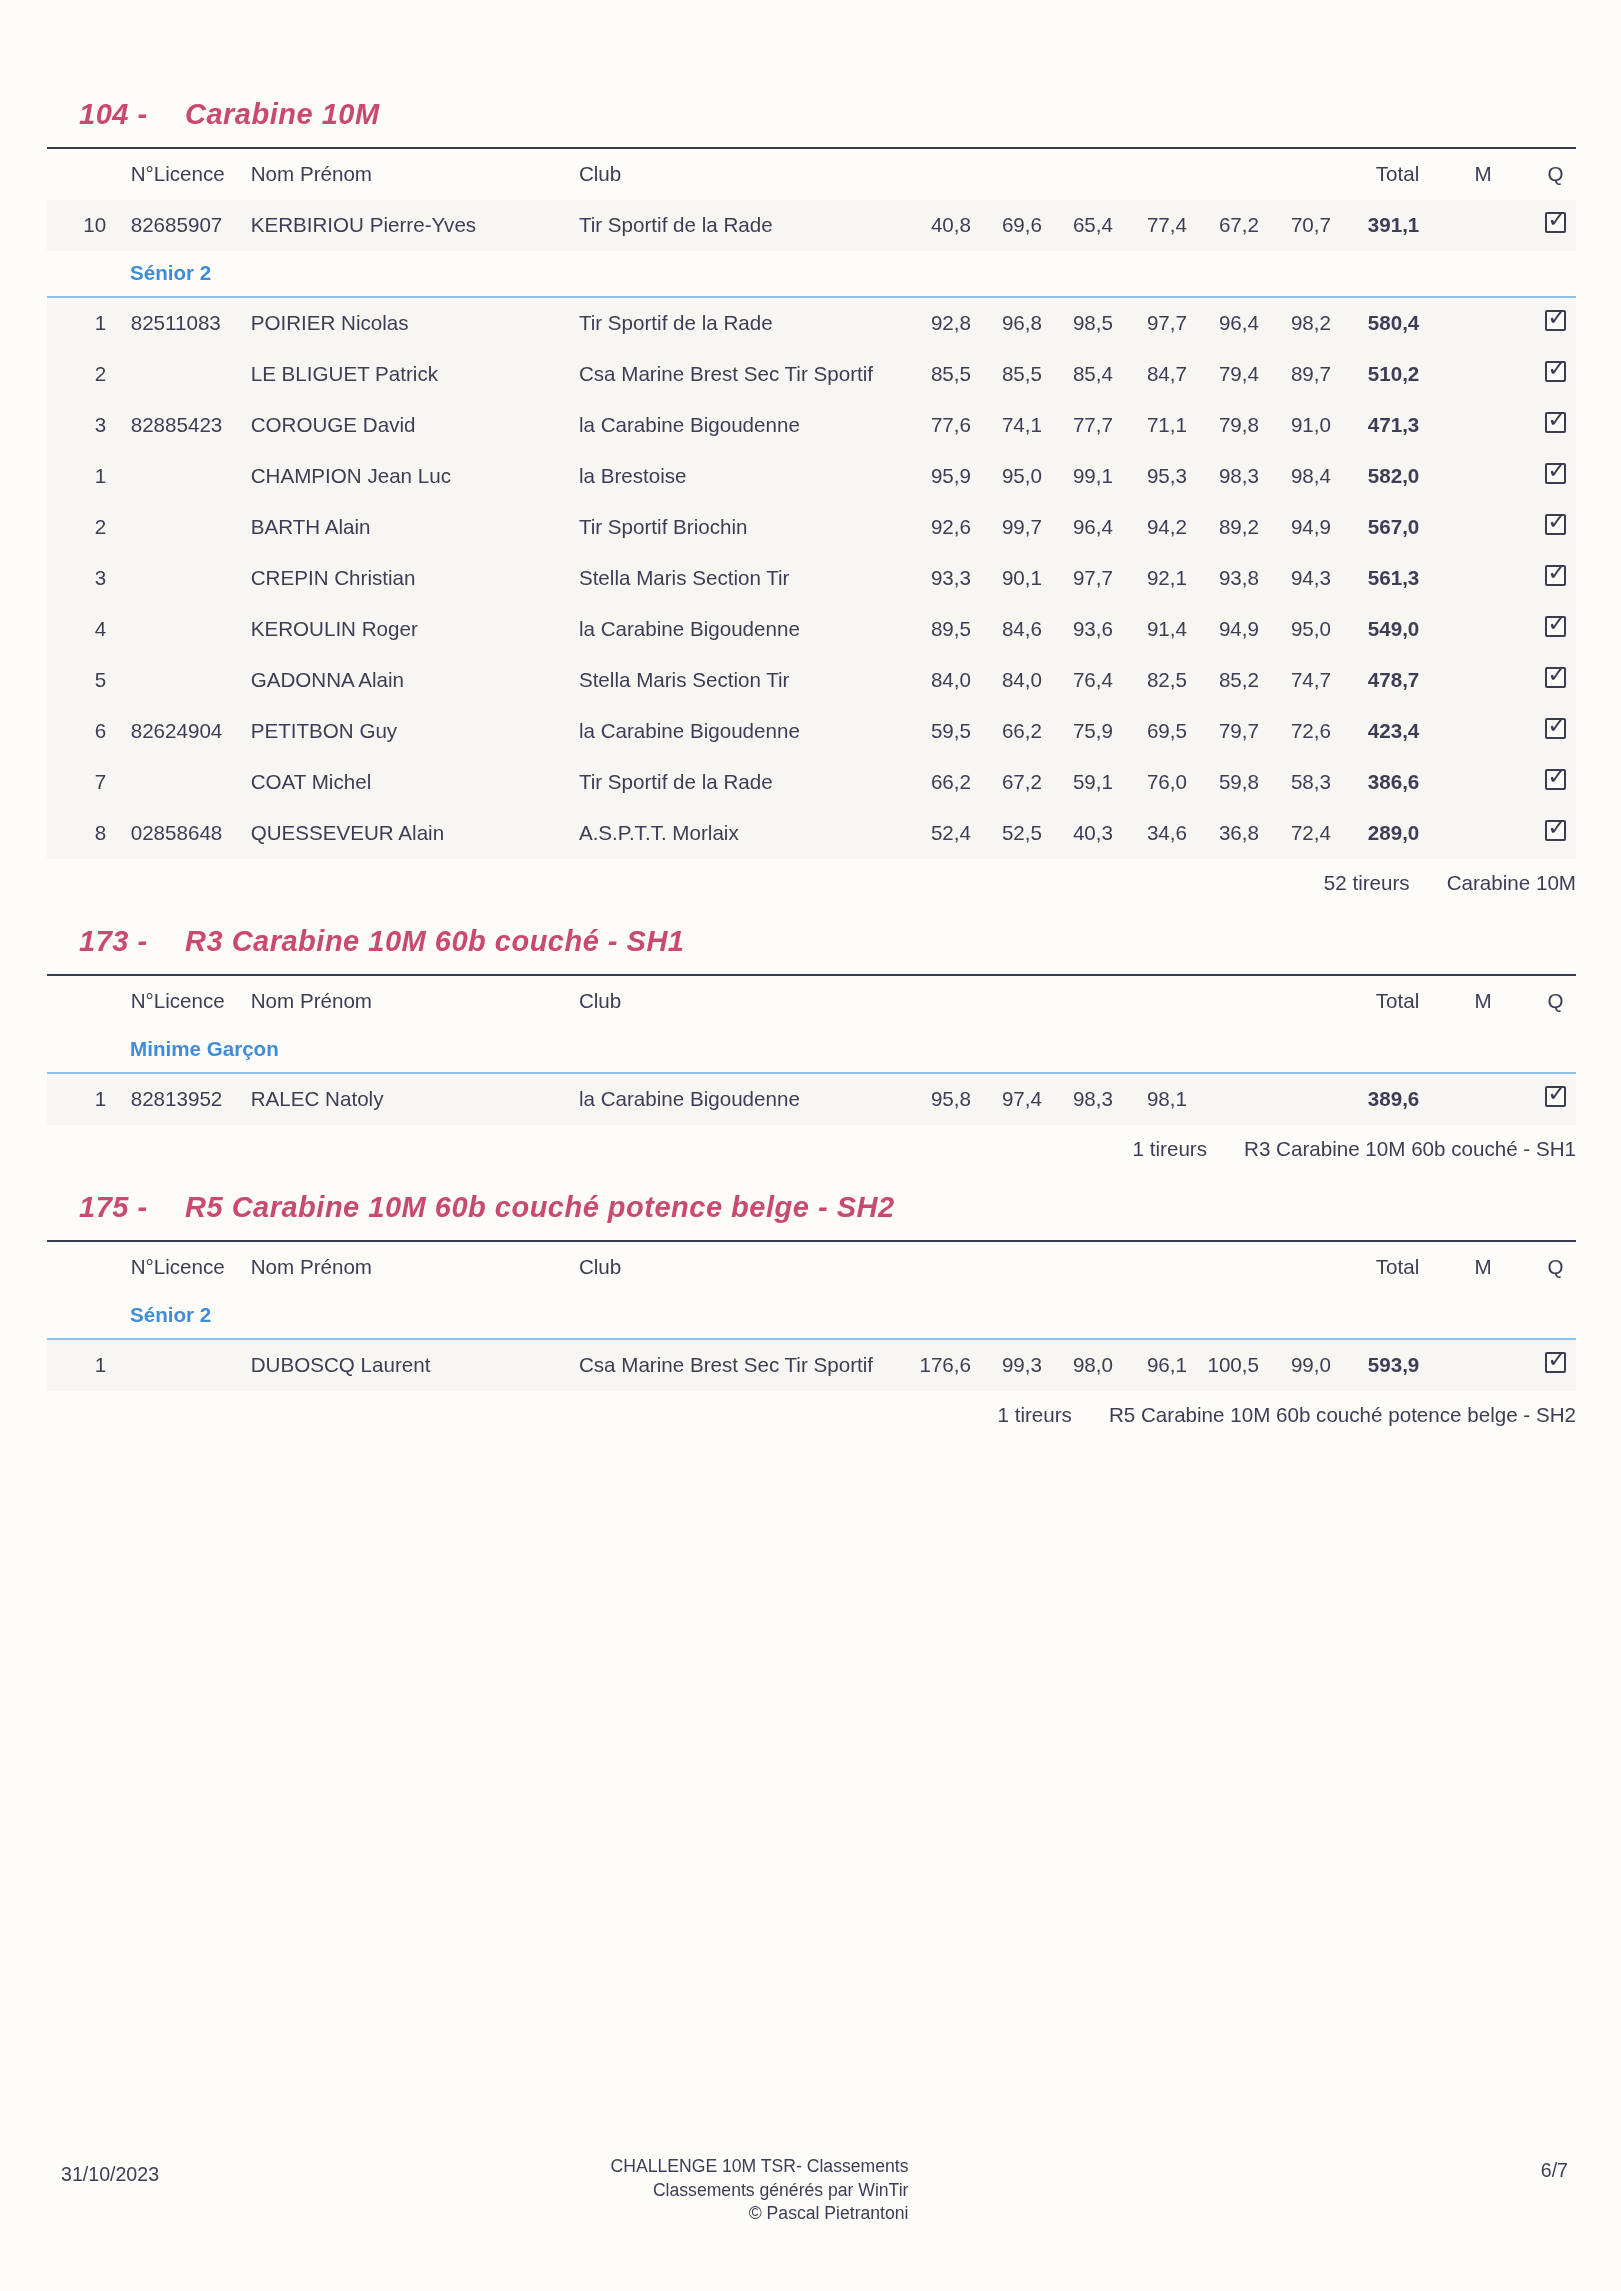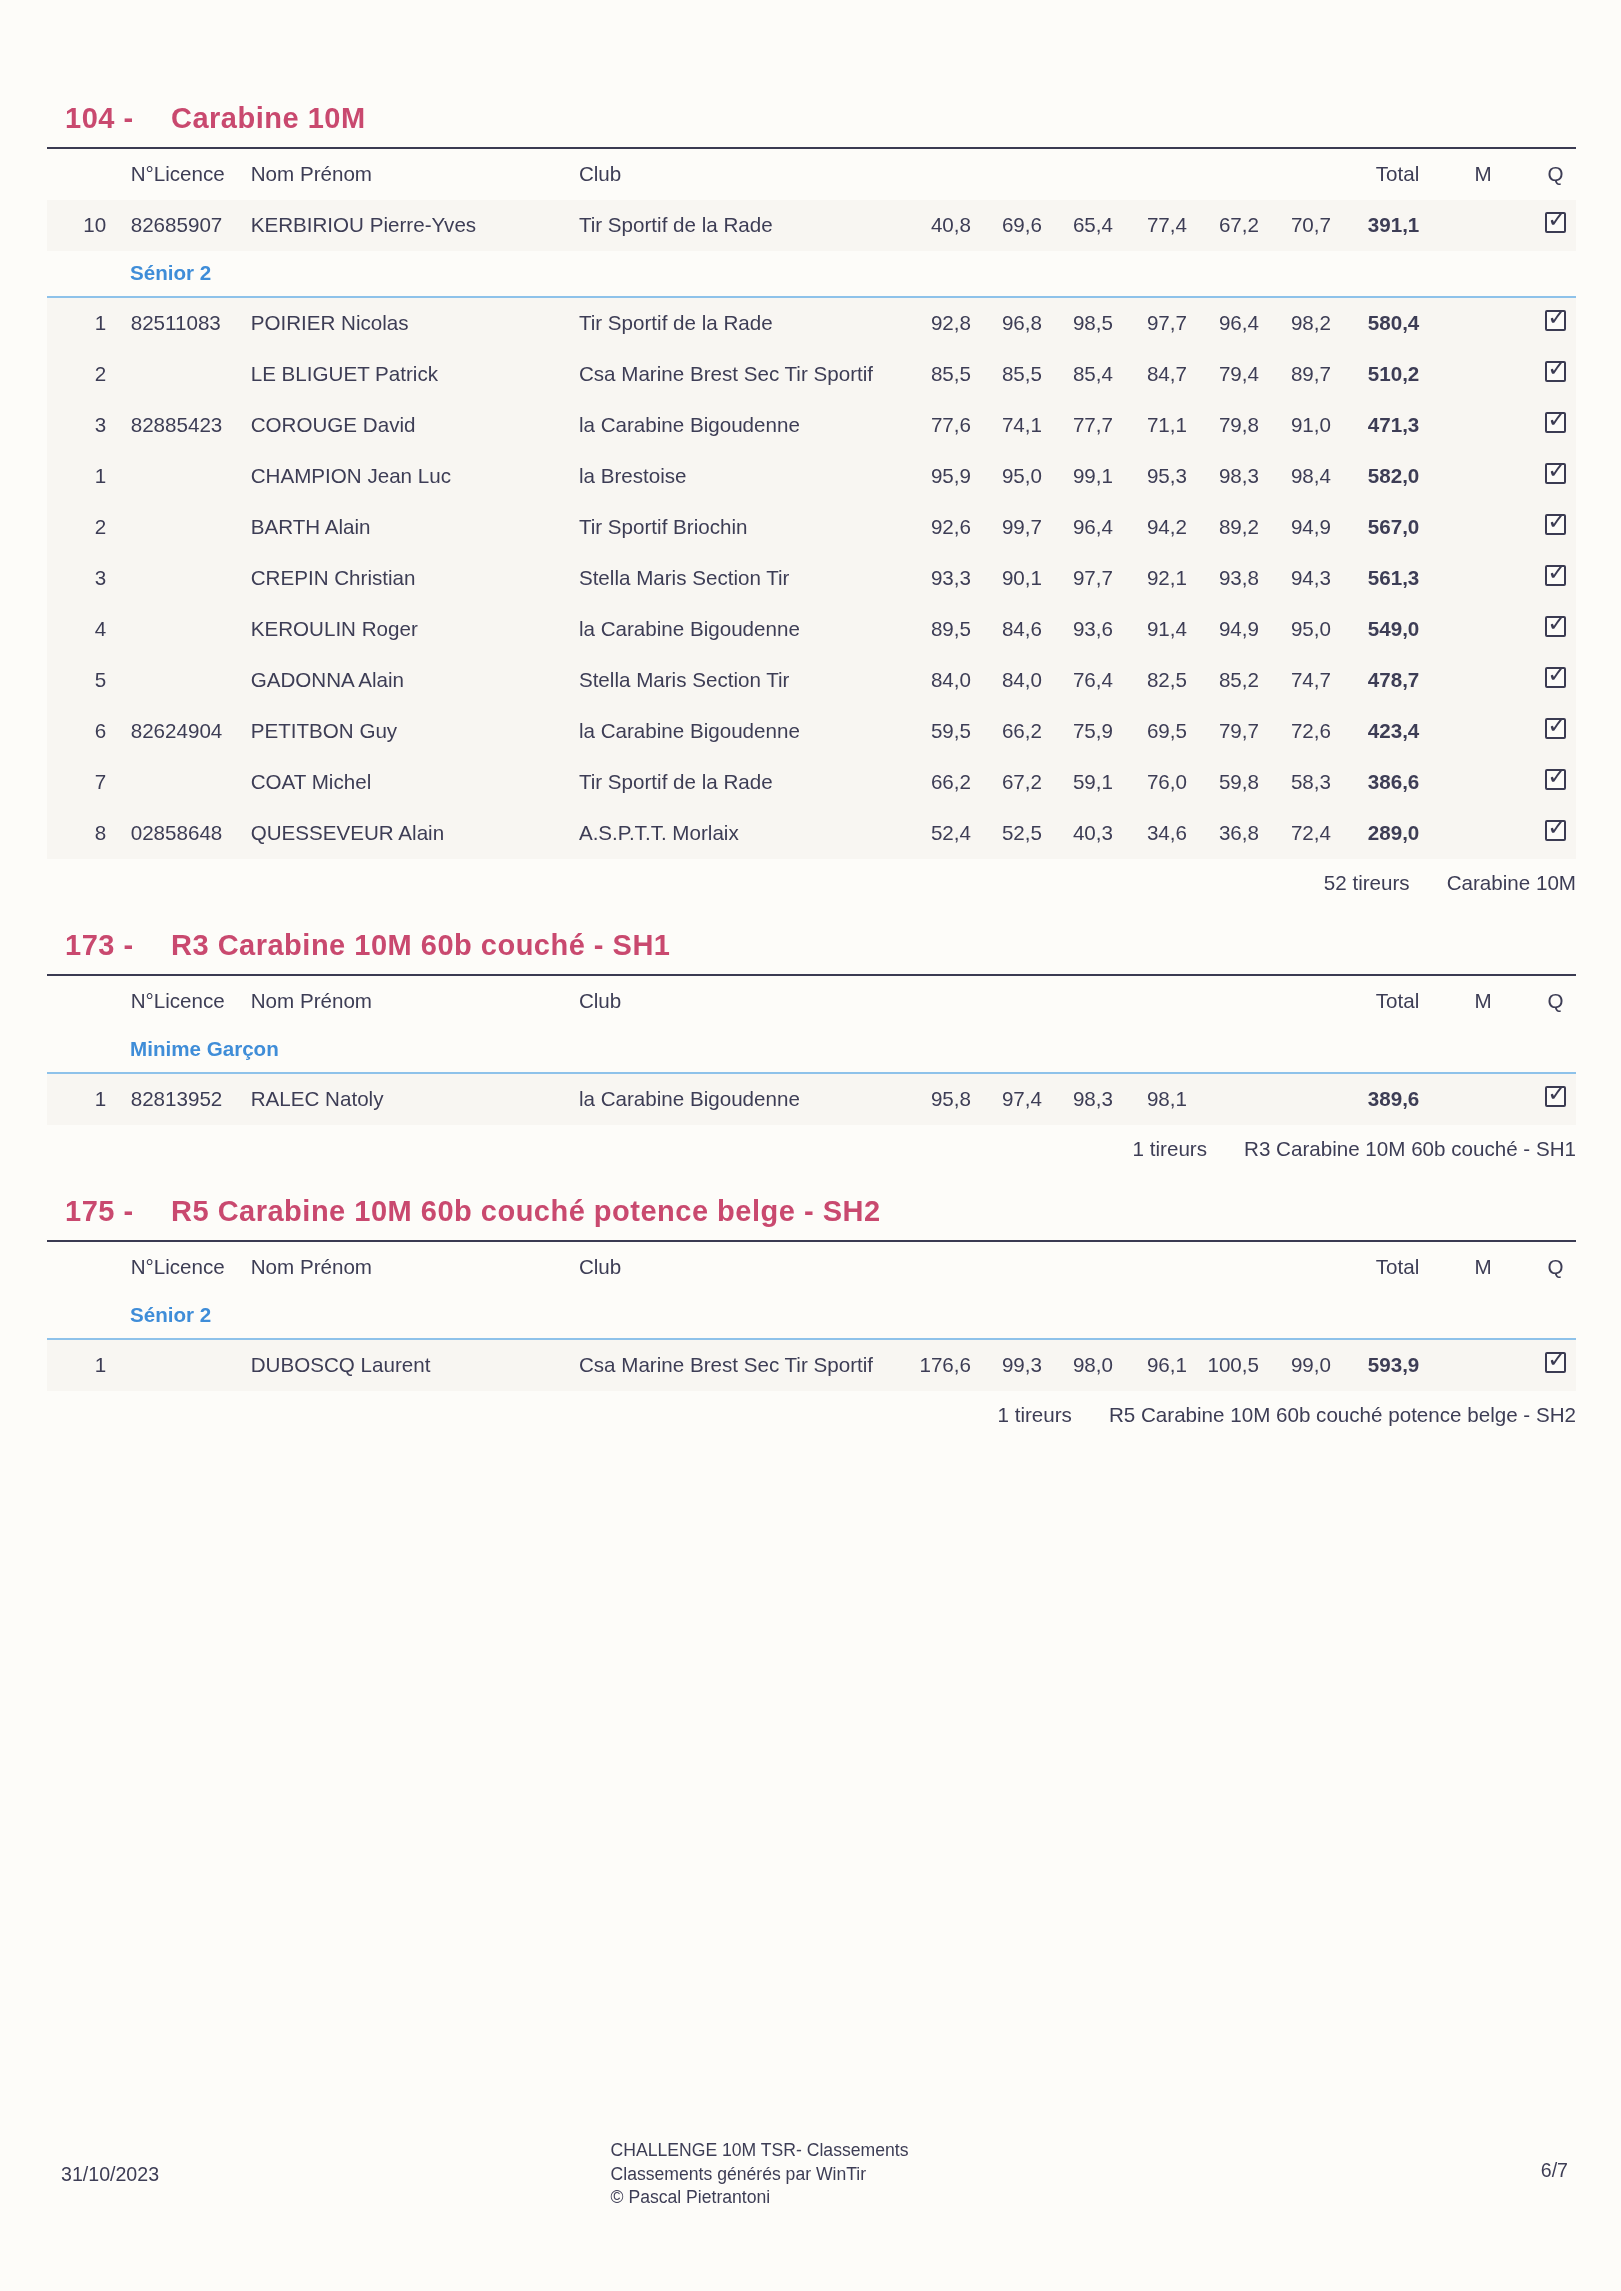--- a/index.html
+++ b/index.html
@@ -10,25 +10,26 @@
     background:#fdfcf9;
     font-family:"Liberation Sans","DejaVu Sans",sans-serif;
     color:#3d3d55;
     overflow:hidden;
     box-sizing:border-box;
     padding-top:98px;
   }
   .section{margin-left:47px;width:1529px;}
   .section + .section{margin-top:27.4px;}
   .section-heading{
-    margin-left:18px;      
+    margin-left:32px;      
     height:37px;
-    display:flex;align-items:flex-end;
+    display:flex;
     font-size:29px;font-weight:bold;color:#c9496f;
     letter-spacing:0.5px;
+    font-style:italic;
   }
   .section-heading .num{display:inline-block;width:106px;}
   .table{border-top:2.9px solid #3b3b52;margin-top:11.8px;}
   .grid-row{
     display:grid;
     grid-template-columns:69px 120px 338px 314px 83px 71px 71px 74px 72px 72px 103px 98px 47px;
     align-items:center;
   }
   .header-row{height:51px;font-size:20.6px;}
   .data-row{height:51px;font-size:20.6px;background:#f8f6f2;}
@@ -59,23 +60,23 @@
     font-size:23.5px;font-weight:bold;color:#3b3b52;line-height:23.5px;
   }
   .summary-row{
     margin-top:9.8px;height:29px;
     display:flex;justify-content:flex-end;align-items:center;
     font-size:20.6px;
   }
   .summary-row .label{margin-left:37px;}
   .footer{position:absolute;left:0;top:2139px;width:1621px;height:88px;font-size:17.6px;}
   .footer-center{
-    position:absolute;left:50%;top:0;transform:translateX(-50%);
+    position:absolute;left:50%;top:16px;transform:translateX(-50%);
     margin-left:-51px;
-    text-align:left;line-height:23.5px;white-space:nowrap;
+    text-align:right;line-height:23.5px;white-space:nowrap;
   }
   .footer-date{position:absolute;left:61px;top:23.5px;font-size:19.6px;}
   .footer-page{position:absolute;right:53px;top:19.6px;font-size:19.6px;}
 </style>
 </head>
 <body>
 
 <div class="page">
 
   <div>

